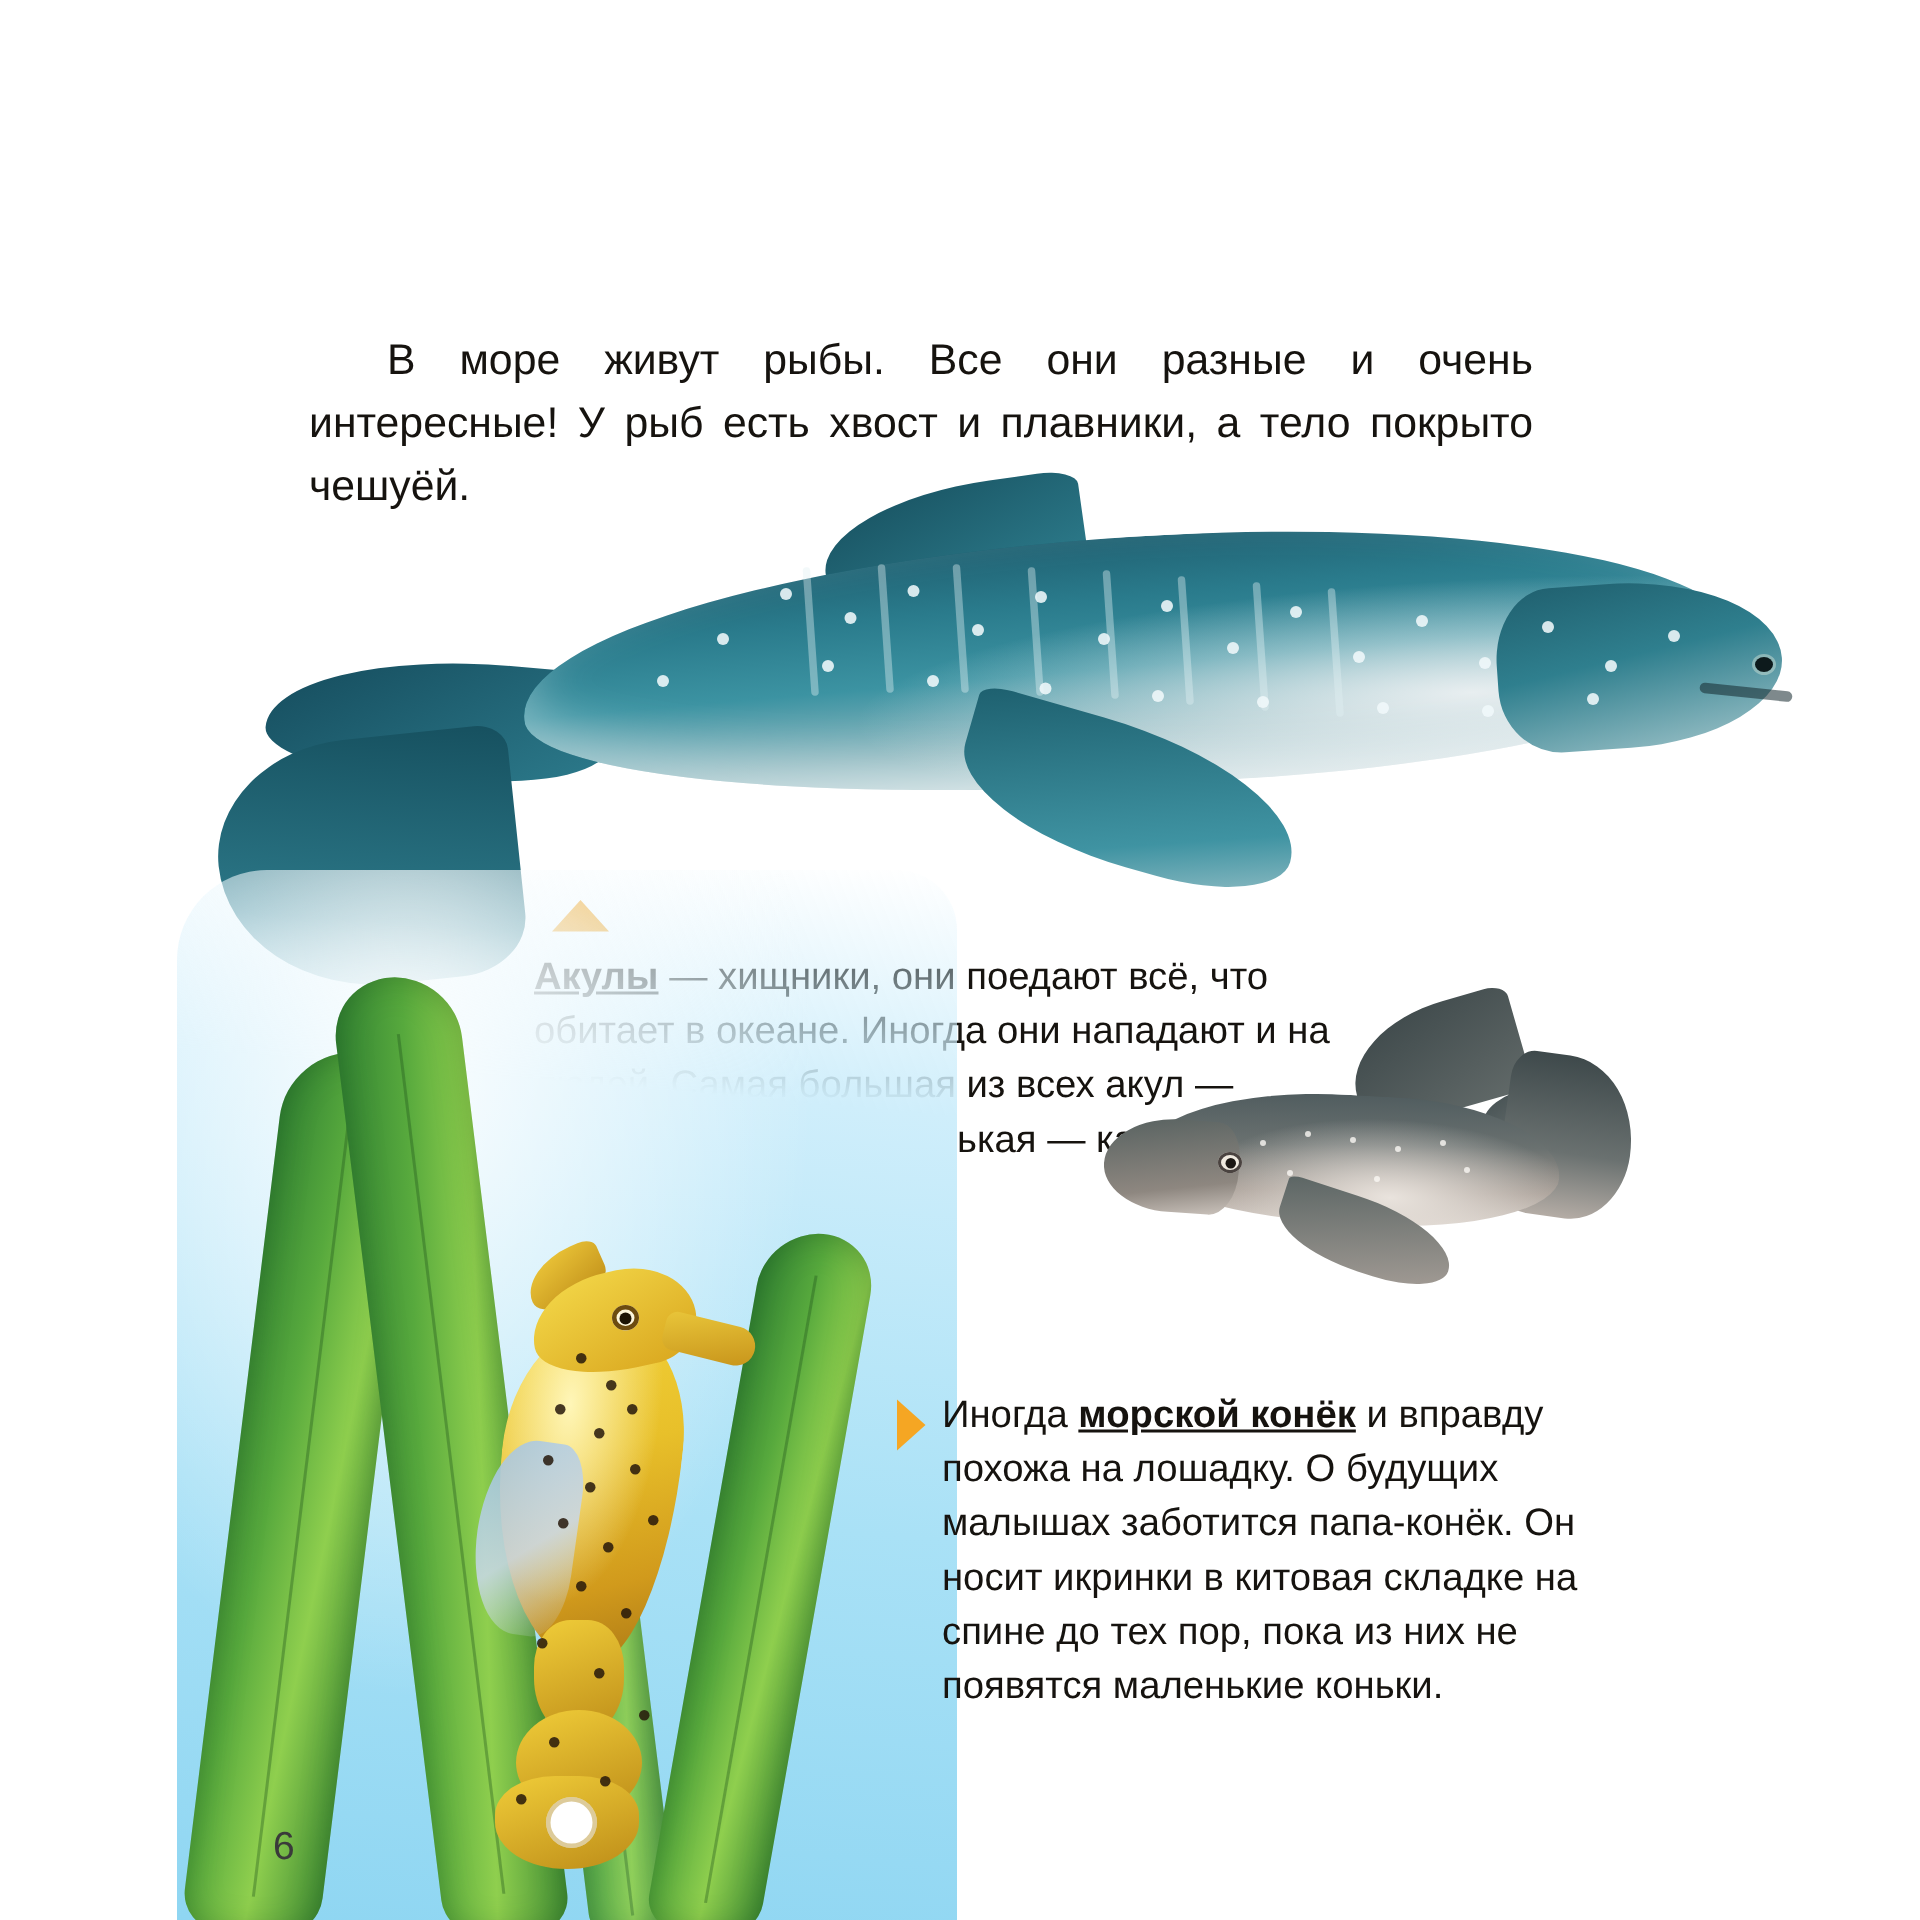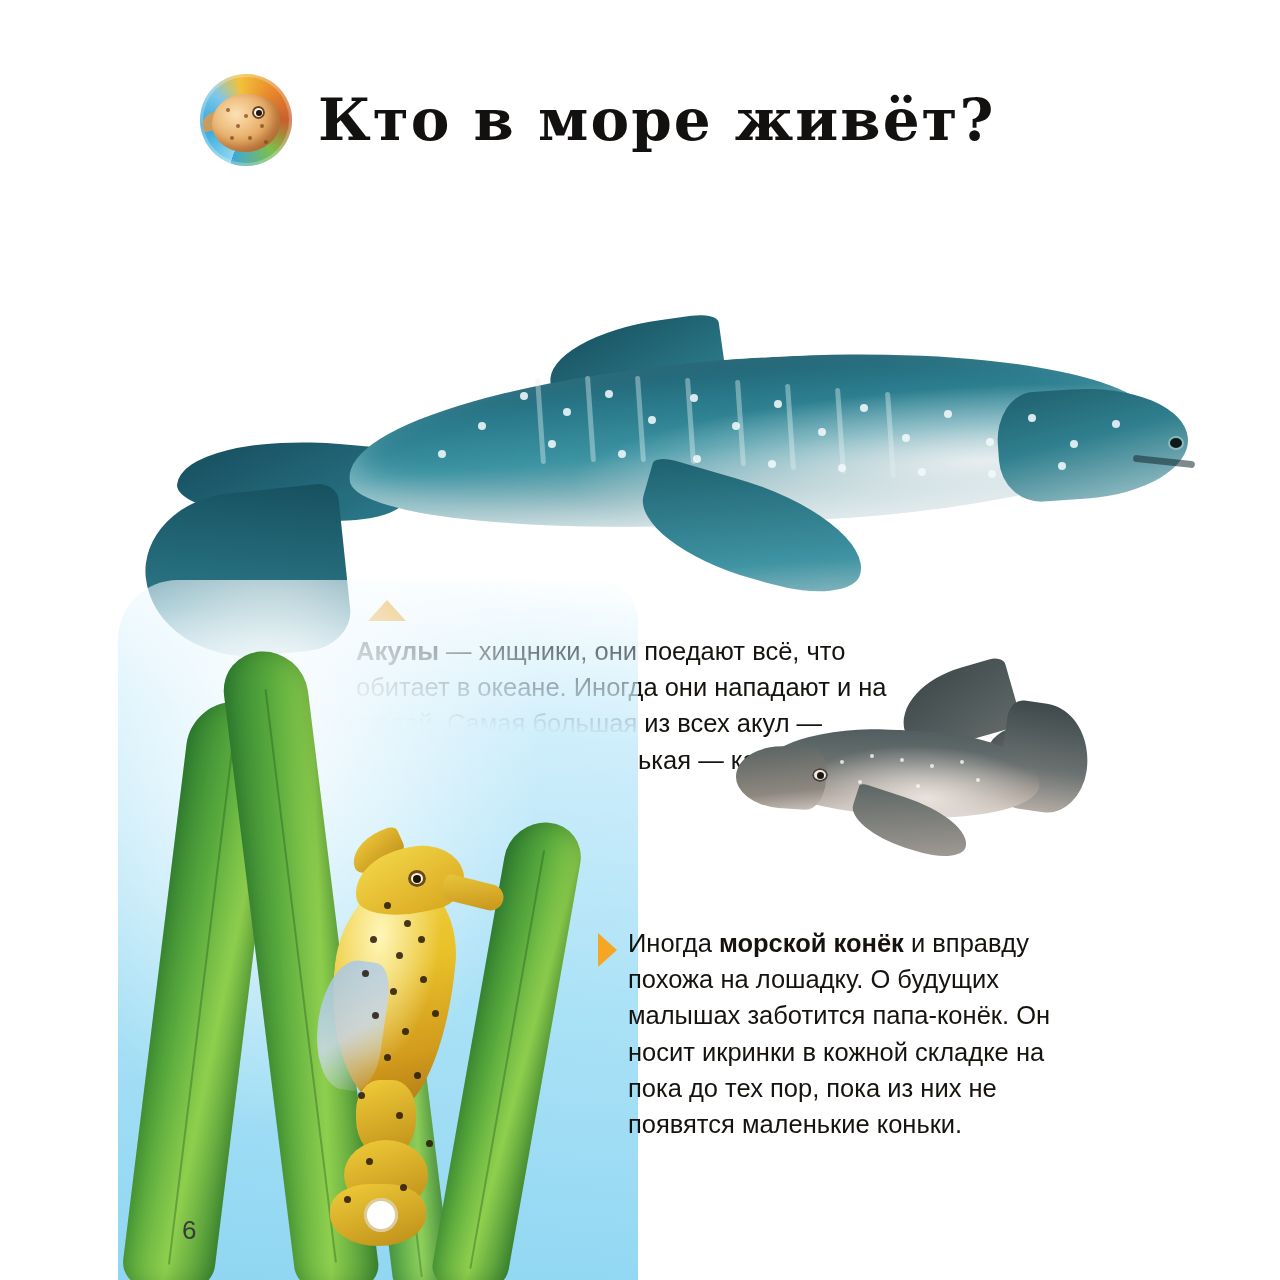--- a/index.html
+++ b/index.html
@@ -445,21 +445,21 @@
     opacity: .85;
   }
 
   
   .callout {
     position: absolute;
     color: #16130f;
     font-size: 25.5px;
     line-height: 1.42;
   }
-  .callout b { font-weight: 700; }
+  .callout b { font-weight: 700; text-decoration: underline; }
 
   .callout-shark { left: 356px; top: 600px; width: 560px; }
   .callout-seahorse { left: 628px; top: 925px; width: 460px; }
 
   .marker {
     width: 0; height: 0;
     flex: none;
   }
   .marker-up {
     border-left: 19px solid transparent;
@@ -488,36 +488,22 @@
     font-size: 26px;
     color: #3a3a3a;
     font-family: "Liberation Sans", sans-serif;
   }
 </style>
 </head>
 <body>
 
 <div class="page">
 
-  <div class="header">
-    <div class="badge-icon">
-      <div class="fin"></div>
-      <div class="fishbody"></div>
-      <div class="dot" style="left:26px;top:34px"></div>
-      <div class="dot" style="left:36px;top:50px"></div>
-      <div class="dot" style="left:48px;top:62px"></div>
-      <div class="dot" style="left:30px;top:62px"></div>
-      <div class="dot" style="left:60px;top:50px"></div>
-      <div class="dot" style="left:64px;top:66px"></div>
-      <div class="dot" style="left:44px;top:40px"></div>
-      <div class="eye"></div>
-    </div>
-    <h1 class="title">Кто в море живёт?</h1>
-  </div>
-
+
+  <p class="intro">В море живут рыбы. Все они разные и очень интересные! У рыб есть хвост и плавники, а тело покрыто чешуёй.</p>
 
   <div class="whaleshark">
     <div class="ws-tail">
       <div class="upper"></div>
       <div class="lower"></div>
     </div>
     <div class="ws-dorsal"></div>
     <div class="ws-dorsal2"></div>
     <div class="ws-body"></div>
     <div class="ws-head"></div>
@@ -629,19 +615,19 @@
       <i style="left:134px;top:300px"></i>
       <i style="left:74px;top:318px"></i>
       <i style="left:108px;top:344px"></i>
       <i style="left:52px;top:356px"></i>
     </div>
   </div>
 
   <div class="callout callout-seahorse marker-up-hollow">
     <div class="marker-right"></div>
     <div>
-      <span>Иногда </span><b>морской конёк</b><span> и вправду похожа на лошадку. О будущих малышах заботится папа-конёк. Он носит икринки в кожной складке на пока до тех пор, пока из них не появятся маленькие коньки.</span>
+      <span>Иногда </span><b>морской конёк</b><span> и вправду похожа на лошадку. О будущих малышах заботится папа-конёк. Он носит икринки в китовая складке на спине до тех пор, пока из них не появятся маленькие коньки.</span>
     </div>
   </div>
 
   <div class="page-number">6</div>
 
 </div>
 
 </body></html>

